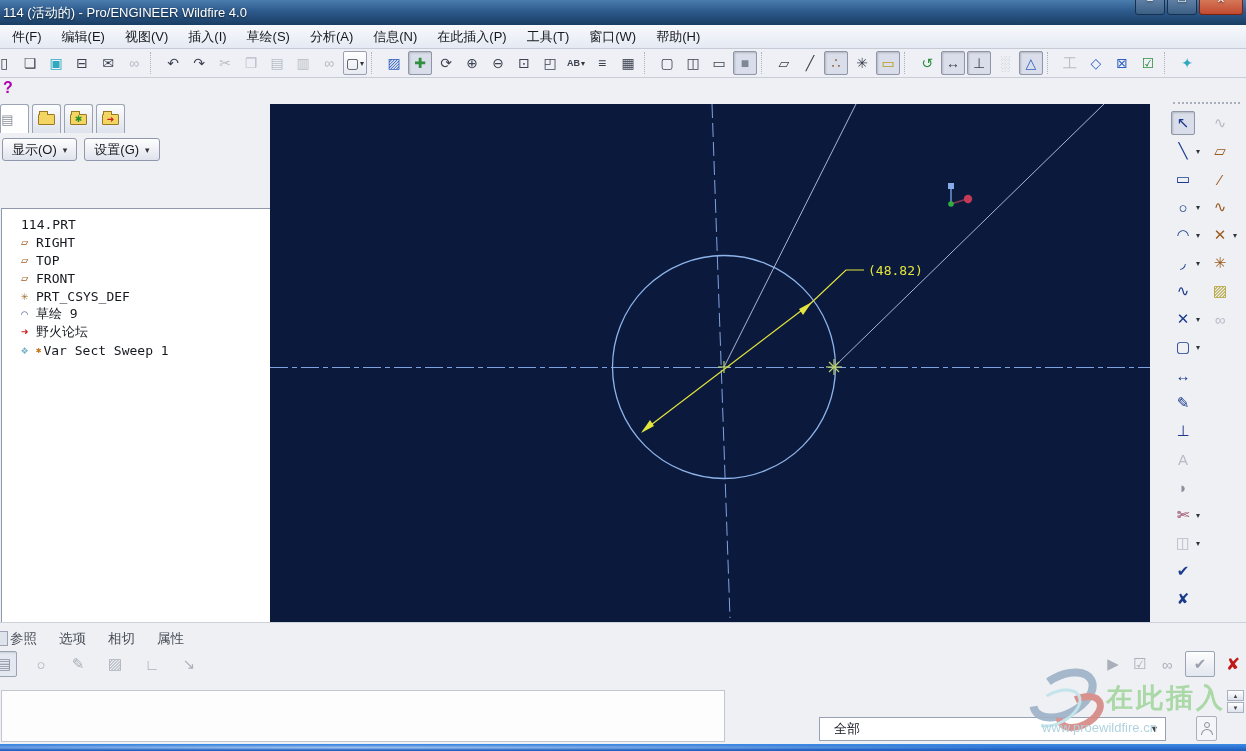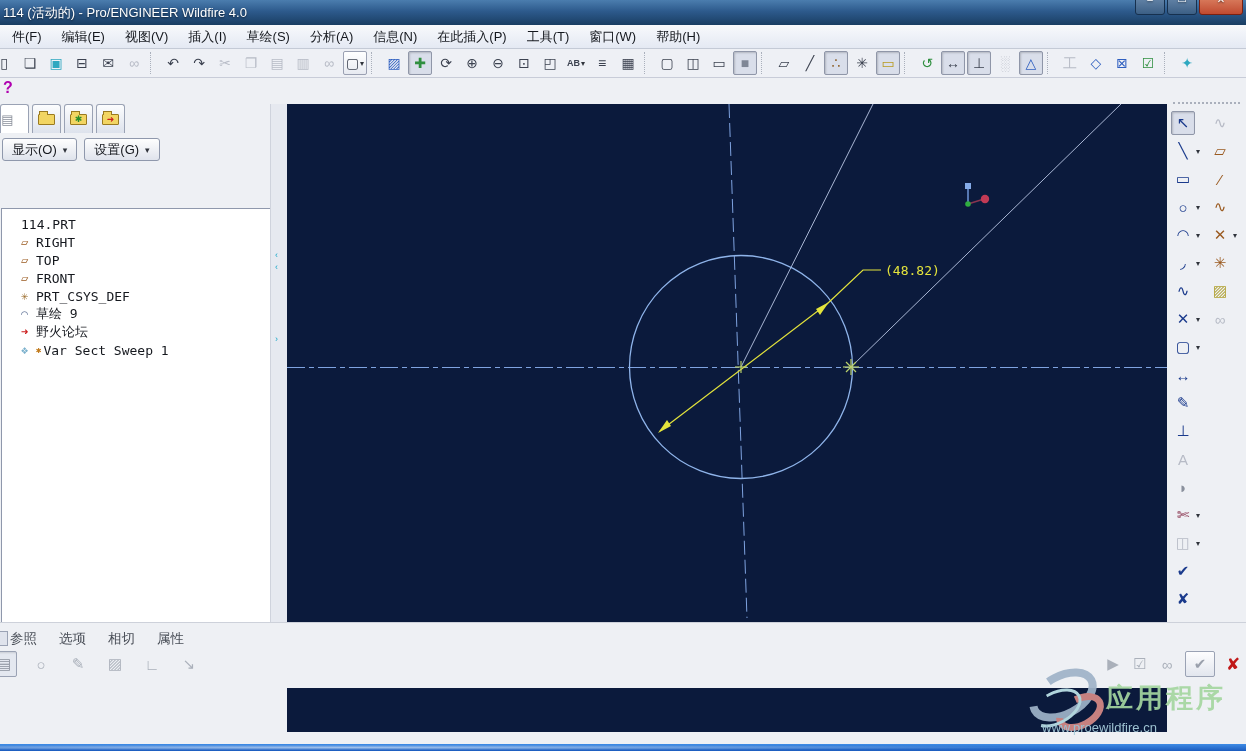--- a/index.html
+++ b/index.html
@@ -52,21 +52,21 @@
   .treebox{position:absolute;left:1px;top:86px;width:297px;height:457px;background:#fff;
     border:1px solid #8f98ac;padding:6px 15px;overflow:hidden;margin-top:44px;}
   .tree-row{display:flex;align-items:center;gap:4px;height:18px;
     font-family:"DejaVu Sans Mono","Liberation Mono",monospace;font-size:13px;color:#15181e;white-space:pre;}
   .tree-ico{width:15px;text-align:center;font-size:12px;flex:none;line-height:1;}
   .tree-star{font-size:9px;color:#c07818;margin-right:-2px;}
   .sash{position:absolute;left:270px;top:26px;width:17px;height:518px;background:#e6e9f0;
     border-left:1px solid #cfd3dd;font-size:9px;color:#19a8c8;}
   .sash span{position:absolute;left:4px;}
   
-  .canvas{position:absolute;left:287px;top:104px;width:880px;height:628px;background:#0b1a3c;}
+  .canvas{position:absolute;left:270px;top:104px;width:880px;height:518px;background:#0b1a3c;}
   .canvas svg{display:block;}
   .canvas text{font-family:"DejaVu Sans Mono","Liberation Mono",monospace;font-size:13px;}
   
   .rightbar{position:absolute;left:1167px;top:78px;width:79px;height:544px;padding-top:24px;}
   .rb-handle{height:5px;margin:0 6px 4px 6px;border-top:2px dotted #aab0bc;}
   .rrow{display:flex;align-items:center;height:24px;margin:0 0 4px 4px;}
   .rslot{width:37px;display:flex;align-items:center;flex:none;}
   .rcell{width:24px;height:24px;border:1px solid transparent;border-radius:2px;display:flex;
     align-items:center;justify-content:center;font-size:15px;flex:none;}
   .rcell.pressed{background:#d9deea;border:1px solid #8f96a8;box-shadow:inset 1px 1px 2px rgba(0,0,0,.18);}
@@ -591,26 +591,43 @@
         </span>
         <span class="dicon accept accept">
           <span class="glyph">✔</span>
         </span>
         <span class="dicon cancel cancel">
           <span class="glyph">✘</span>
         </span>
       </div>
   </div>
 
+  <div class="statusbar">
+    <div class="msgbox">
+      <span></span>
+    </div>
+    <div class="spinners">
+      <div class="spin">▲</div>
+      <div class="spin">▼</div>
+    </div>
+    <div class="combo">
+      <span class="cval">全部</span>
+      <span class="caret">▼</span>
+    </div>
+    <div class="personbtn">
+      <div class="p-head"></div>
+      <div class="p-body"></div>
+    </div>
+  </div>
 
   <div class="taskbar"></div>
 
   <div class="watermark">
     <svg width="228" height="80" viewBox="0 0 228 80">
       <ellipse cx="45" cy="27" rx="32" ry="19" fill="none" stroke="#9fb3c8" stroke-width="8" transform="rotate(-28 45 27)" stroke-dasharray="85 30"></ellipse>
       <ellipse cx="62" cy="44" rx="22" ry="13" fill="none" stroke="#d88a86" stroke-width="7" transform="rotate(-28 62 44)" stroke-dasharray="60 25"></ellipse>
       <ellipse cx="38" cy="40" rx="26" ry="15" fill="none" stroke="#bfe4ea" stroke-width="3" transform="rotate(-28 38 40)" stroke-dasharray="55 40"></ellipse>
     </svg>
-    <div class="wm-title">应用程序</div>
+    <div class="wm-title">在此插入</div>
     <div class="wm-url">www.proewildfire.cn</div>
   </div>
 
 </div>
 
 </body></html>

